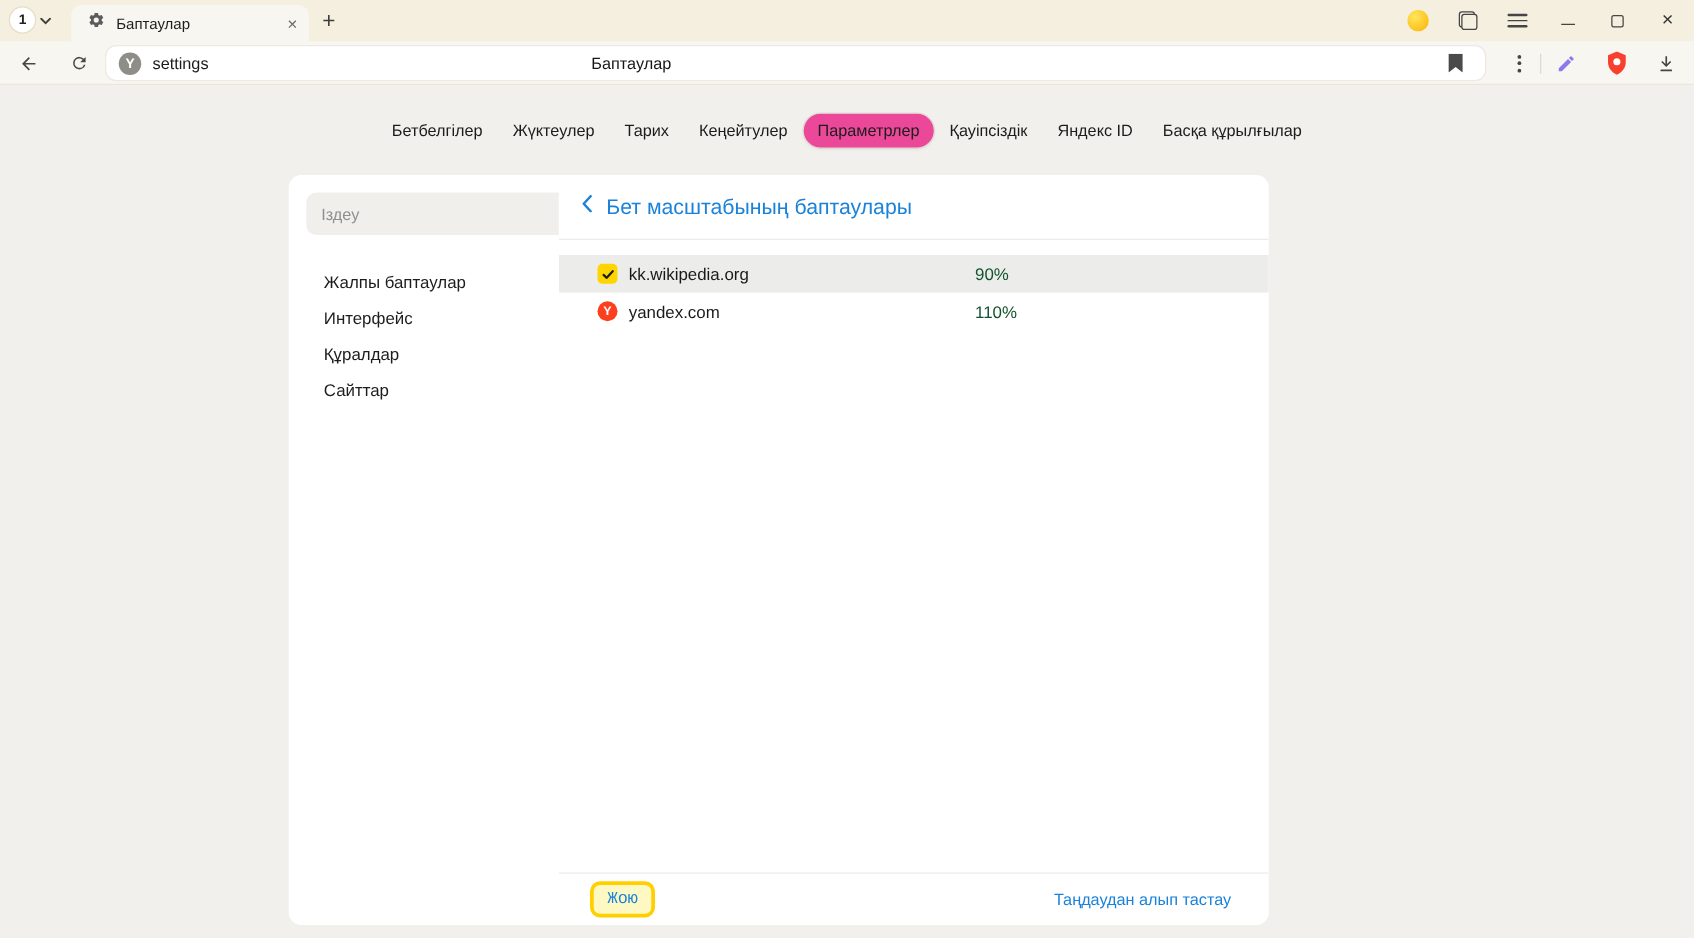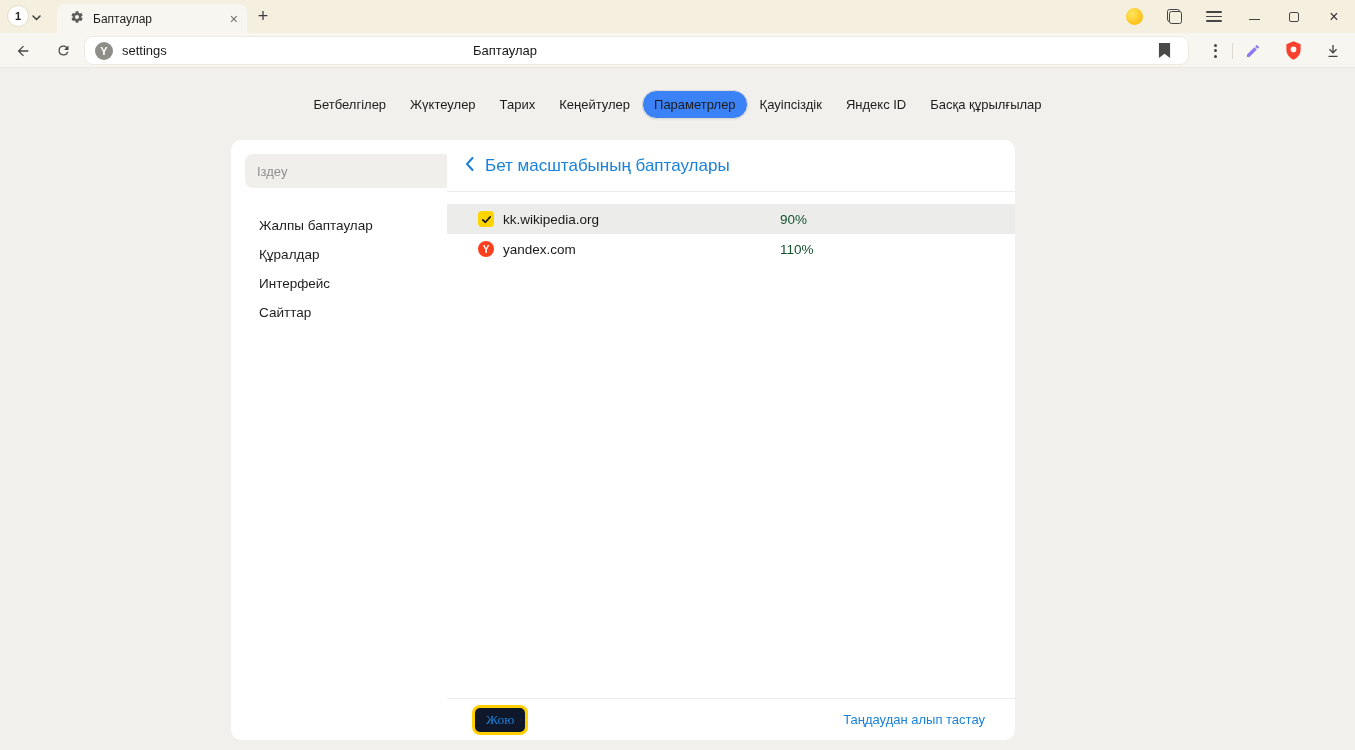--- a/index.html
+++ b/index.html
@@ -38,42 +38,42 @@
   .tb-item{width:40px;height:35px;display:flex;align-items:center;justify-content:center}
   .tb-dots{width:34px}
   .dots{display:flex;flex-direction:column;gap:2.5px}
   .dots span{width:3px;height:3px;border-radius:50%;background:#454545}
   .tb-divider{width:1px;height:16px;background:#ddd9cf}
 
   
   .page{position:absolute;top:68px;left:0;right:0;bottom:0;background:#f1f0ec}
   .settings-nav{position:absolute;top:22px;left:0;right:0;display:flex;justify-content:center}
   .nav-tab{padding:6px 11px;font-size:13px;color:#1c1c1c;border:1px solid transparent;border-radius:15px;white-space:nowrap;cursor:default}
-  .nav-tab.active{background:#3b82f6;border-color:#dedbd3;box-shadow:0 1px 2px rgba(0,0,0,.05)}
+  .nav-tab.active{background:#ec4899;border-color:#dedbd3;box-shadow:0 1px 2px rgba(0,0,0,.05)}
 
   .sidebar-card{position:absolute;left:231px;top:72px;width:242px;height:600px;background:#fff;border-radius:10px}
   .search-wrap{margin:14px 14px 0;height:34px;background:#f0efec;border-radius:8px;display:flex;align-items:center}
   .search-wrap input{flex:1;height:100%;border:none;outline:none;background:transparent;padding:0 12px;font-size:13px;font-family:"Liberation Sans",sans-serif;color:#333}
   .search-wrap input::placeholder{color:#8f8f8f}
   .side-list{margin-top:23px}
   .side-item{height:29px;display:flex;align-items:center;padding-left:28px;font-size:13.5px;color:#1d1d1d;cursor:default}
 
   .main-card{position:absolute;left:447px;top:72px;width:568px;height:600px;background:#fff;border-radius:10px;overflow:hidden}
   .main-header{height:52px;display:flex;align-items:center;padding-left:18px;border-bottom:1px solid #ececec;gap:11px}
   .section-title{font-size:17px;color:#1a82da}
   .rows{padding-top:12px}
   .zoom-row{position:relative;height:30px}
   .zoom-row.selected{background:#ececea}
   .row-icon{position:absolute;left:31px;top:7px;width:16px;height:16px}
   .checkbox{width:16px;height:16px;background:#ffd500;border-radius:4px;display:flex;align-items:center;justify-content:center}
   .row-favicon{width:16px;height:16px;border-radius:50%;background:#fc3f1d;color:#fff;font-size:10px;font-weight:bold;display:flex;align-items:center;justify-content:center}
   .row-site{position:absolute;left:56px;top:0;height:30px;display:flex;align-items:center;font-size:13.5px;color:#191919}
   .row-zoom{position:absolute;left:333px;top:0;height:30px;display:flex;align-items:center;font-size:13.5px;color:#14532d}
   .main-footer{position:absolute;left:0;right:0;bottom:0;height:42px;border-top:1px solid #ececec;display:flex;align-items:center;justify-content:space-between;padding:0 30px 0 25px}
-  .delete-btn{background:#0f172a;border:3px solid #ffcf00;border-radius:8px;padding:4px 11px;font-size:13.5px;color:#1a82da;font-family:Liberation Serif, serif;cursor:default}
+  .delete-btn{background:#fef9c3;border:3px solid #ffcf00;border-radius:8px;padding:4px 11px;font-size:13.5px;color:#1a82da;font-family:Liberation Mono, monospace;cursor:default}
   .clear-link{font-size:13px;color:#1a82da;cursor:default}
 </style>
 </head>
 <body>
 
 <div class="tabstrip">
   <div class="tab-counter">
     <span class="counter-circle">1</span>
     <span>
       <svg width="9" height="6" viewBox="0 0 9 6">
@@ -186,22 +186,22 @@
     <div class="nav-tab">Яндекс ID</div>
     <div class="nav-tab">Басқа құрылғылар</div>
   </div>
 
   <div class="sidebar-card">
     <div class="search-wrap">
       <input type="text" placeholder="Іздеу" style="">
     </div>
     <div class="side-list">
       <div class="side-item">Жалпы баптаулар</div>
+      <div class="side-item">Интерфейс</div>
       <div class="side-item">Құралдар</div>
-      <div class="side-item">Интерфейс</div>
       <div class="side-item">Сайттар</div>
     </div>
   </div>
 
   <div class="main-card">
     <div class="main-header">
       <span>
         <svg width="9" height="14" viewBox="0 0 9 14">
             <path d="M7.5 1L2 7l5.5 6" stroke="#1a82da" stroke-width="2" fill="none" stroke-linecap="round" stroke-linejoin="round"></path>
           </svg>

